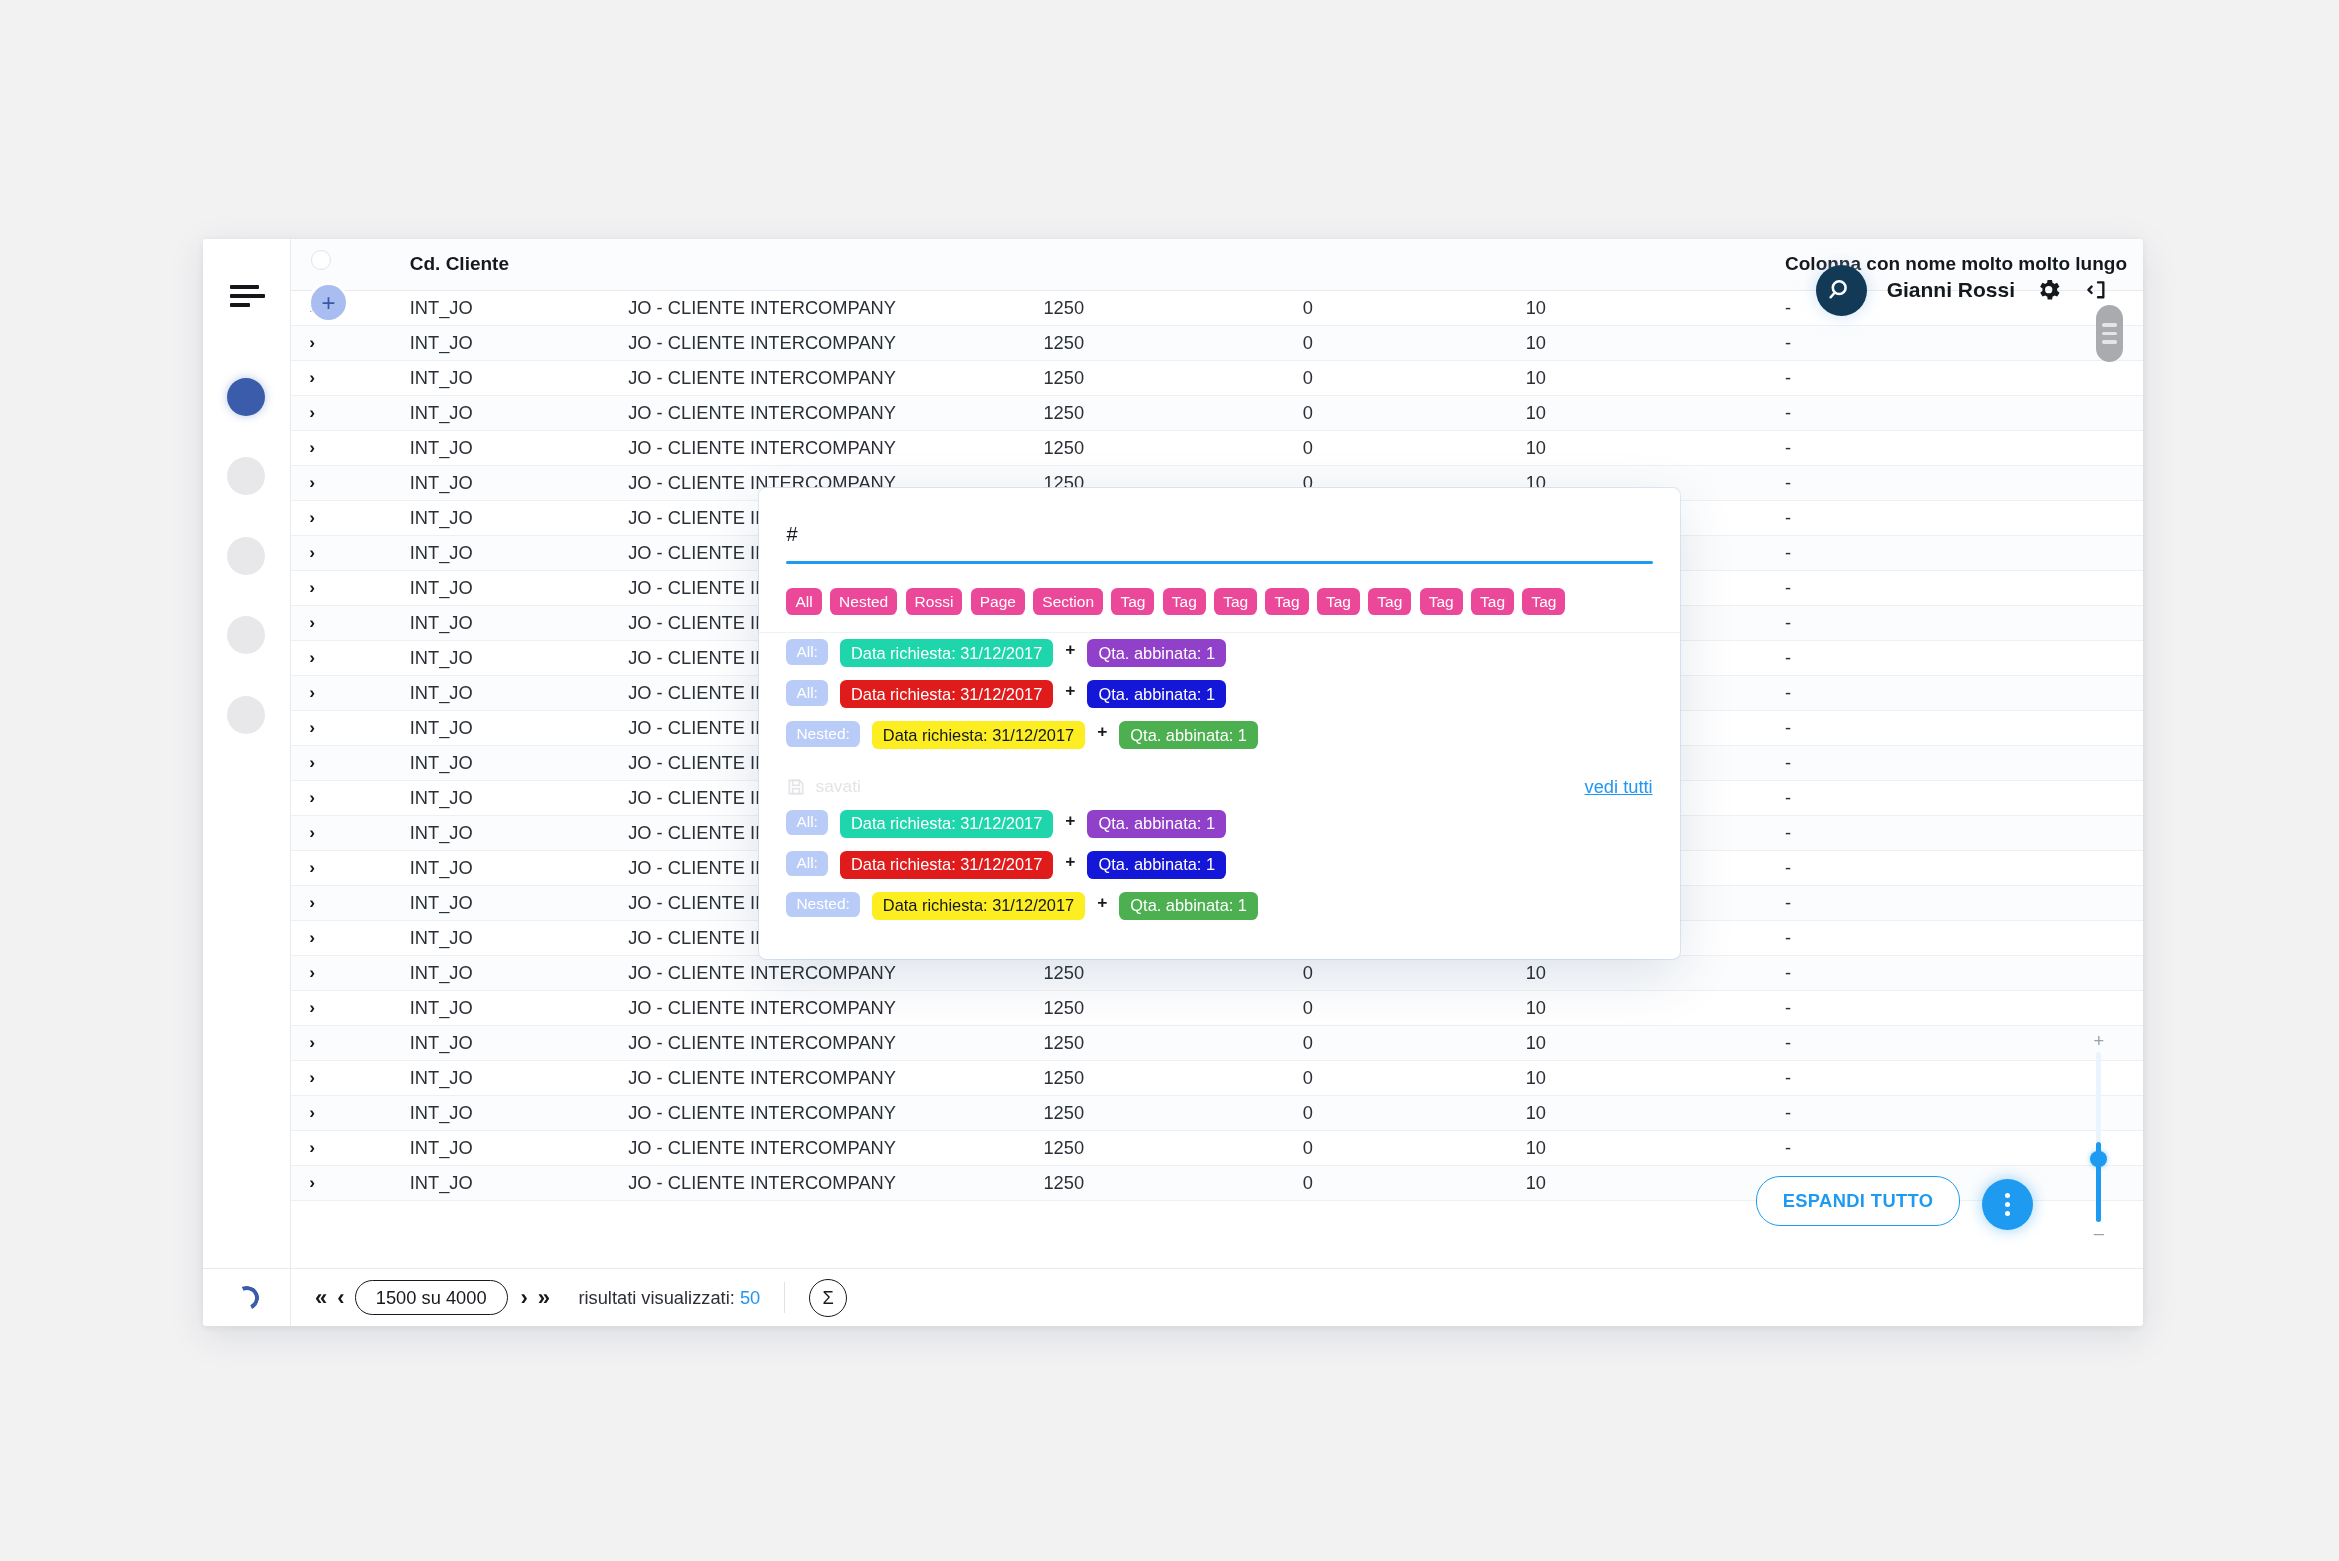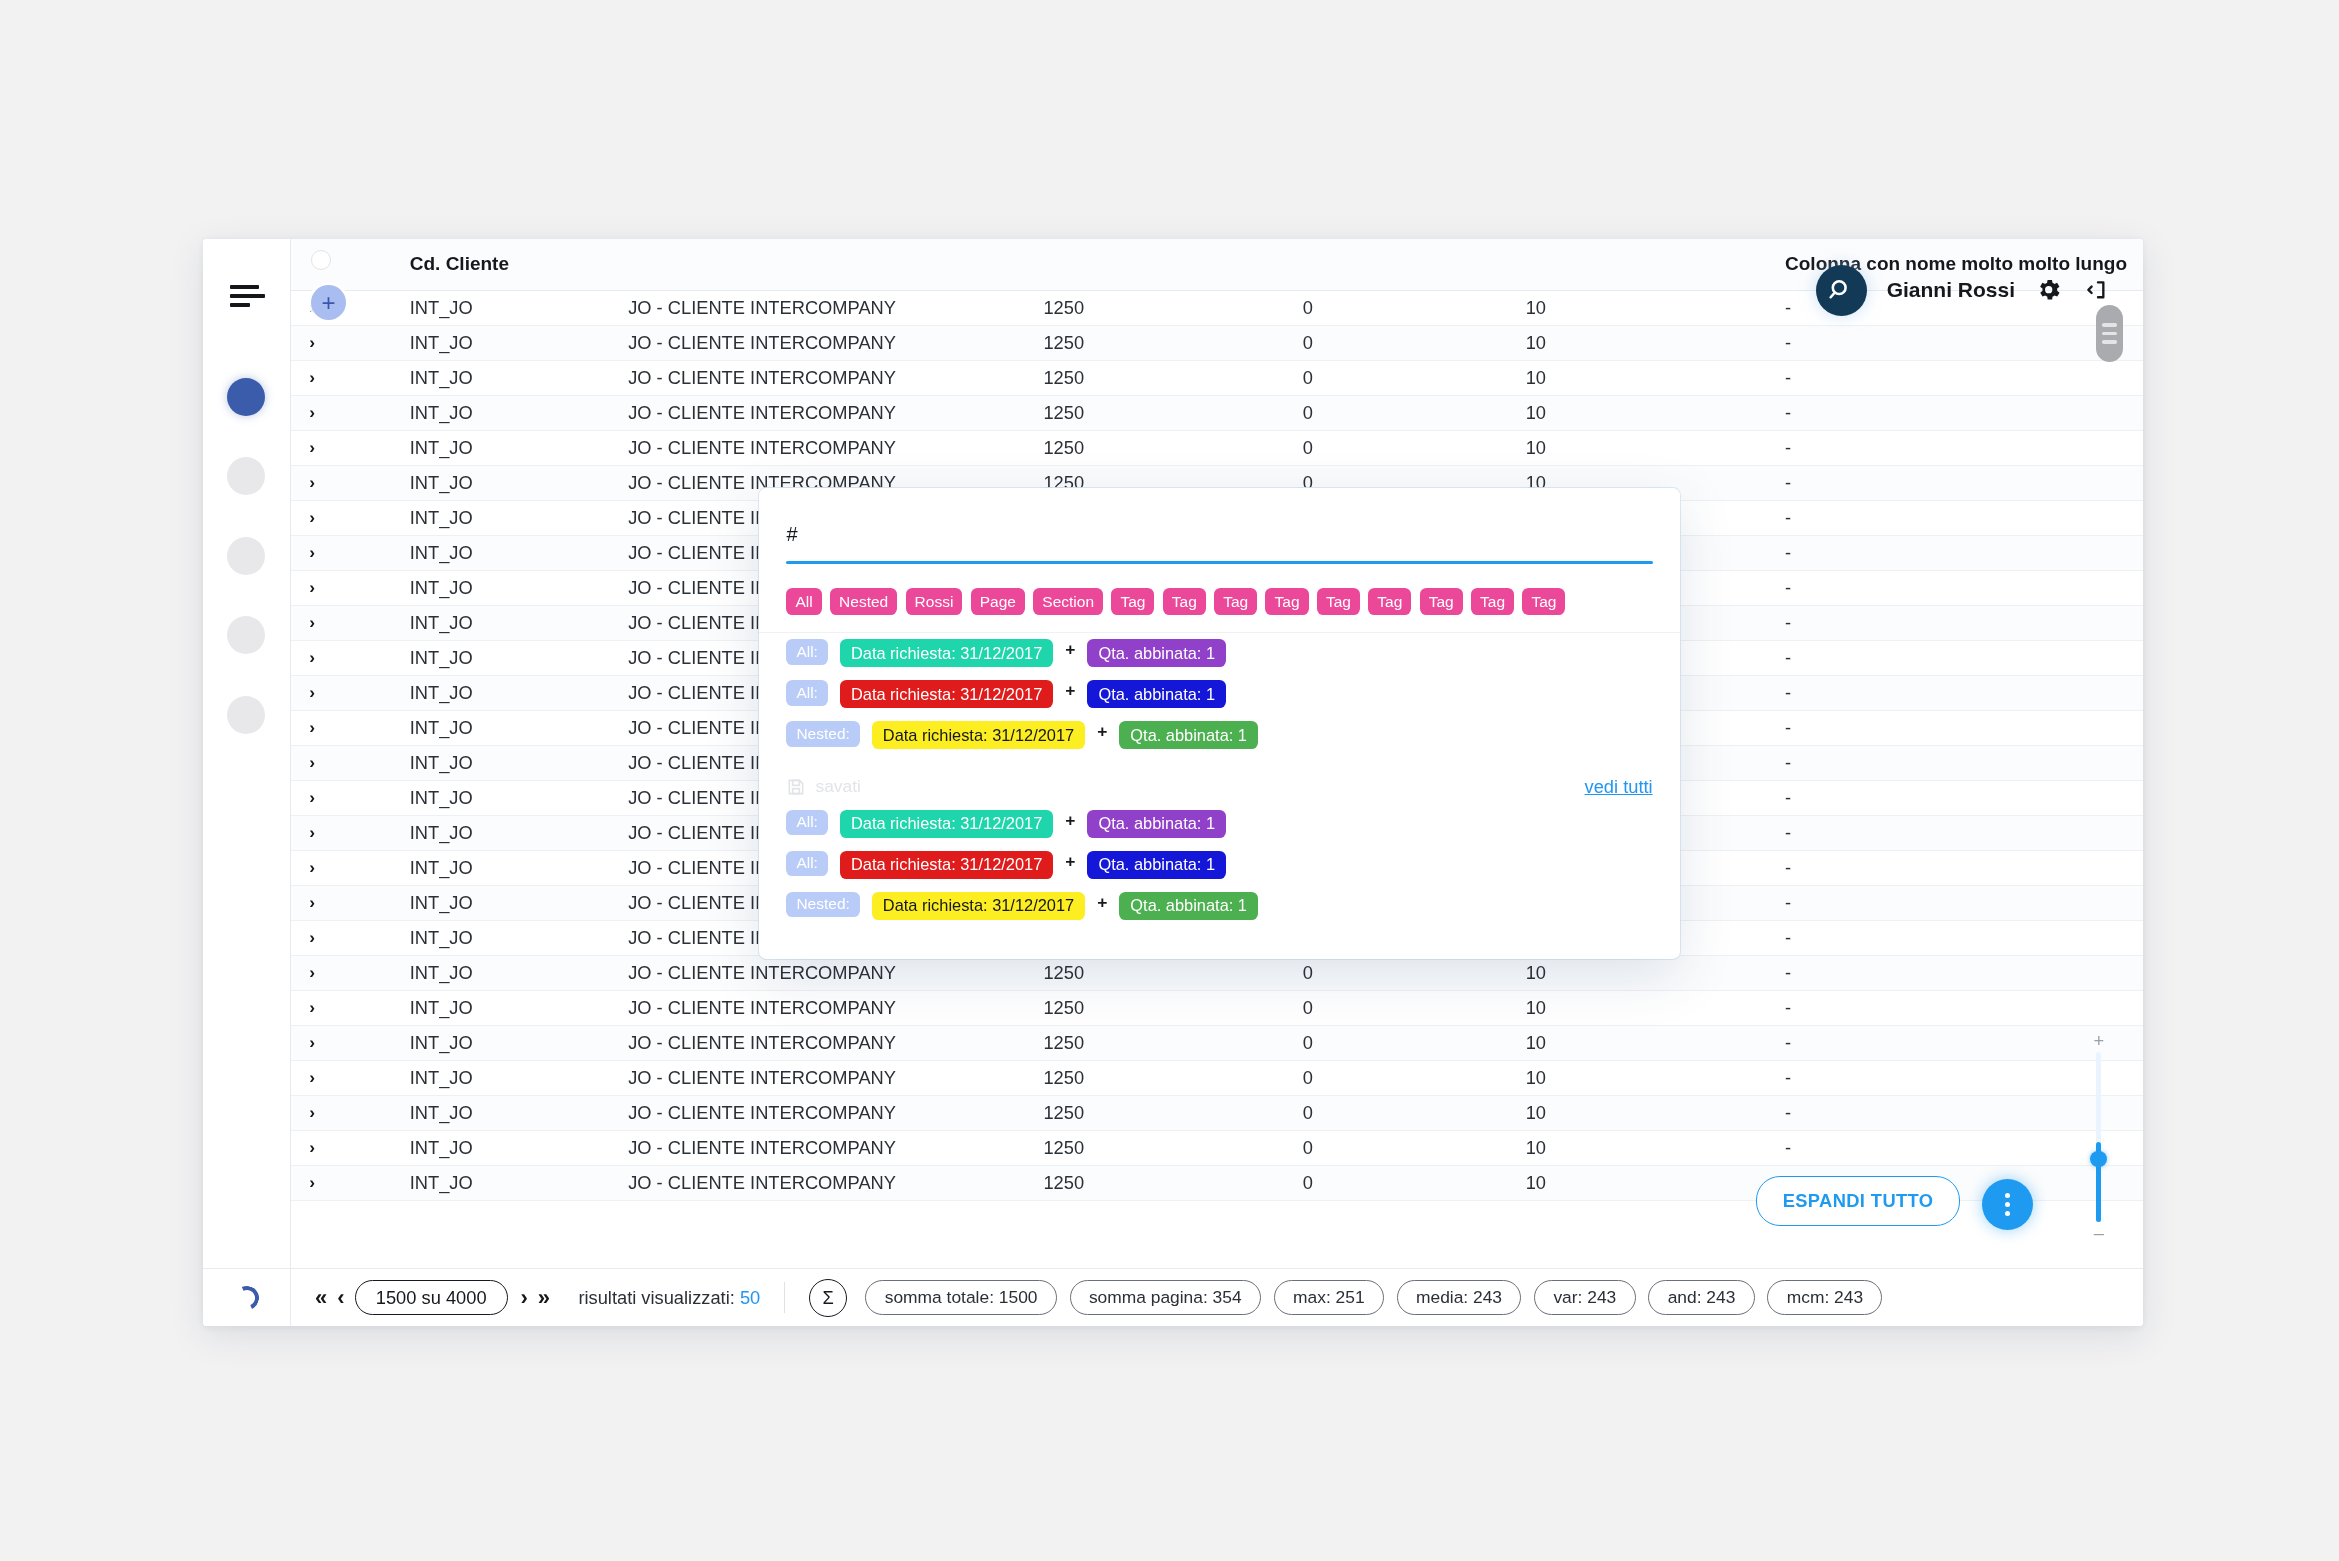--- a/index.html
+++ b/index.html
@@ -654,25 +654,16 @@
       <span class="pg-pill">1500 su 4000</span>
       <span class="pg-arrow">›</span>
       <span class="pg-arrow">»</span>
     </div>
     <div id="results-text">
       <span>risultati visualizzati:</span>
       <a>50</a>
     </div>
     <div class="vsep"></div>
     <div class="sigma-btn">Σ</div>
-    <div id="stats">
-        <div class="stat-pill">somma totale: 1500</div>
-        <div class="stat-pill">somma pagina: 354</div>
-        <div class="stat-pill">max: 251</div>
-        <div class="stat-pill">media: 243</div>
-        <div class="stat-pill">var: 243</div>
-        <div class="stat-pill">and: 243</div>
-        <div class="stat-pill">mcm: 243</div>
-      </div>
   </div>
 
 </div>
 
 
 </body></html>

